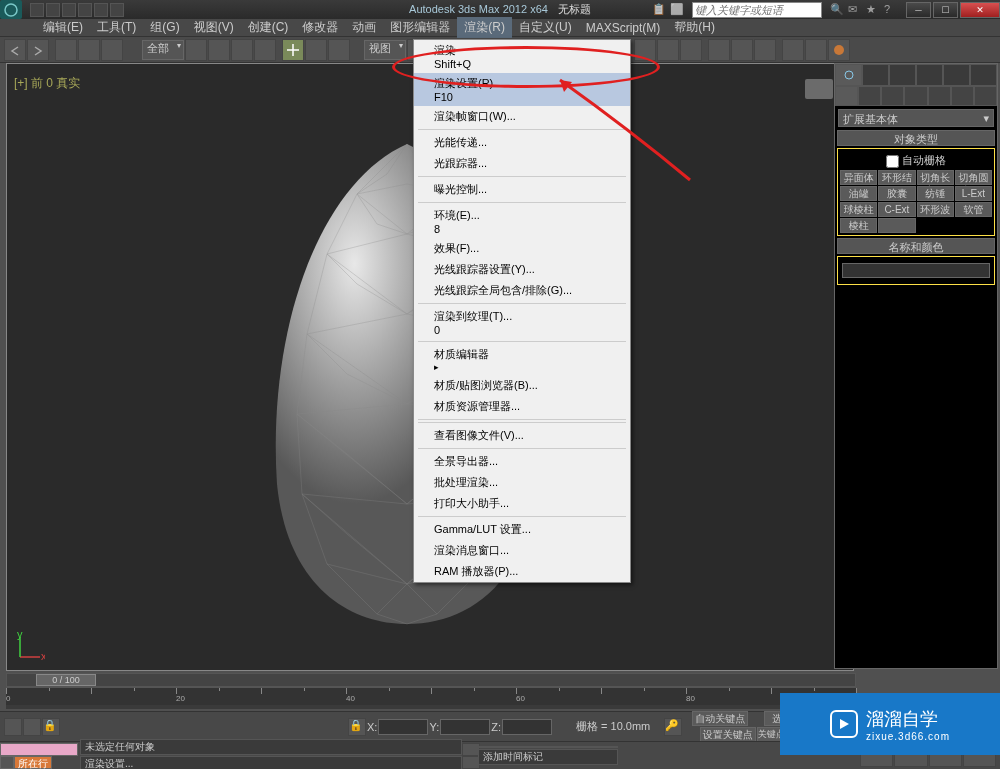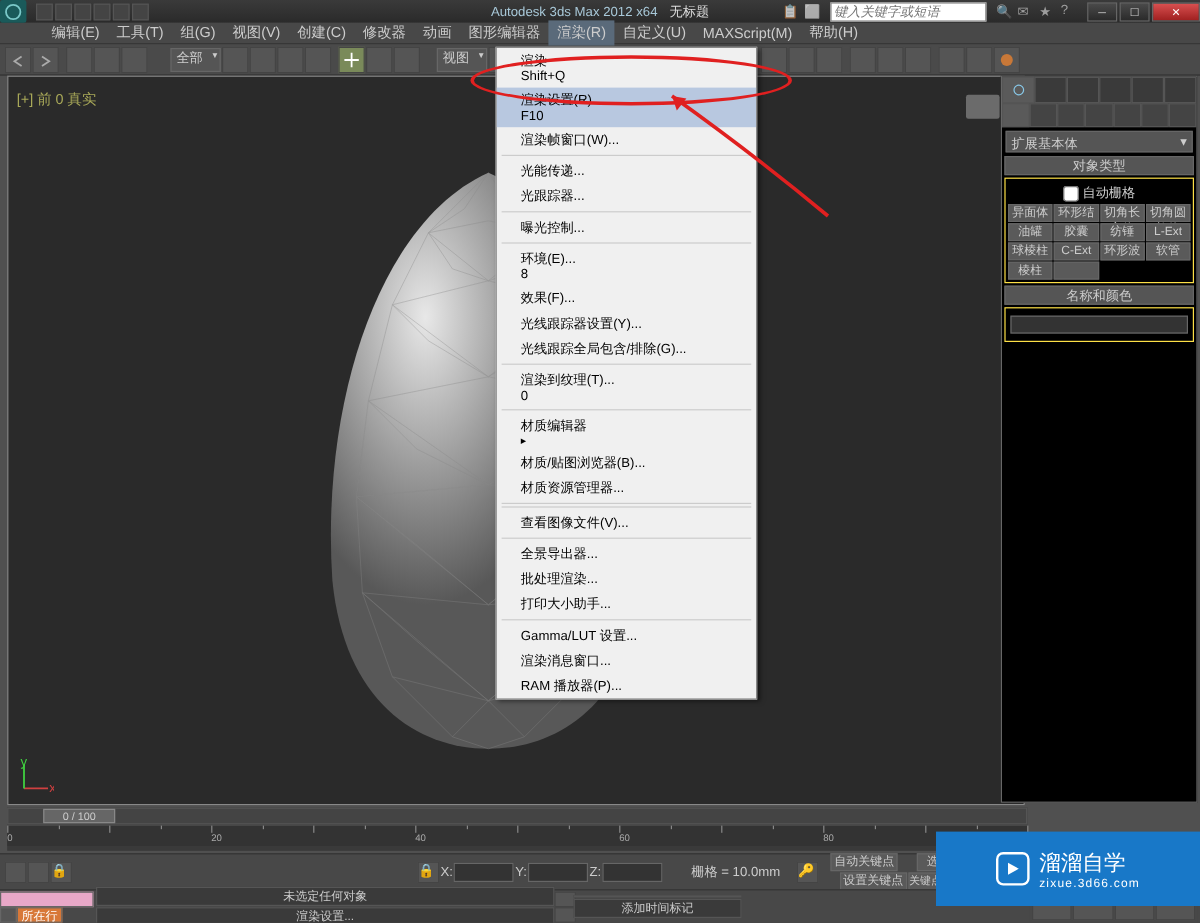--- a/index.html
+++ b/index.html
@@ -80,21 +80,21 @@
 .bt-group { display: flex; gap: 1px; align-items: center; }
 .bt-btn { width: 18px; height: 18px; background: #555; border: 1px solid #444; }
 .bt-field { width: 50px; height: 16px; background: #333; border: 1px solid #666; font-size: 10px; padding: 0 2px; }
 .bt-label { font-size: 11px; }
 
 .statusbar { position: absolute; bottom: 0; left: 0; right: 0; height: 28px; background: #484848; display: flex; align-items: center; border-top: 1px solid #333; }
 .status-left { width: 80px; display: flex; flex-direction: column; }
 .status-pink { background: #e8a8c8; height: 13px; width: 78px; border: 1px solid #666; }
 .status-orange { background: #d87838; height: 13px; width: 38px; font-size: 10px; text-align: center; color: #fff; border: 1px solid #666; }
 .status-row { display: flex; }
-.status-msg { flex: 1; background: #3a3a3a; border: 1px solid #555; height: 14px; font-size: 10px; padding: 0 4px; text-align: center; }
+.status-msg { flex: 1; background: #3a3a3a; border: 1px solid #555; height: 14px; font-size: 10px; padding: 0 4px; }
 .status-two-rows { display: flex; flex-direction: column; flex: 1; gap: 1px; }
 
 
 .watermark { position: absolute; bottom: 14px; right: 0; width: 220px; height: 62px; background: #1878c8; display: flex; align-items: center; justify-content: center; color: #fff; z-index: 200; }
 .wm-icon { width: 28px; height: 28px; border: 2px solid #fff; border-radius: 6px; margin-right: 8px; display: flex; align-items: center; justify-content: center; }
 .wm-text { font-size: 18px; font-weight: normal; }
 .wm-sub { font-size: 10px; letter-spacing: 1px; }
 
 
 .nav-buttons { position: absolute; bottom: 0; right: 2px; width: 140px; height: 56px; background: #484848; display: grid; grid-template-columns: repeat(4, 1fr); grid-template-rows: 1fr 1fr; gap: 1px; padding: 2px; z-index: 50; }

